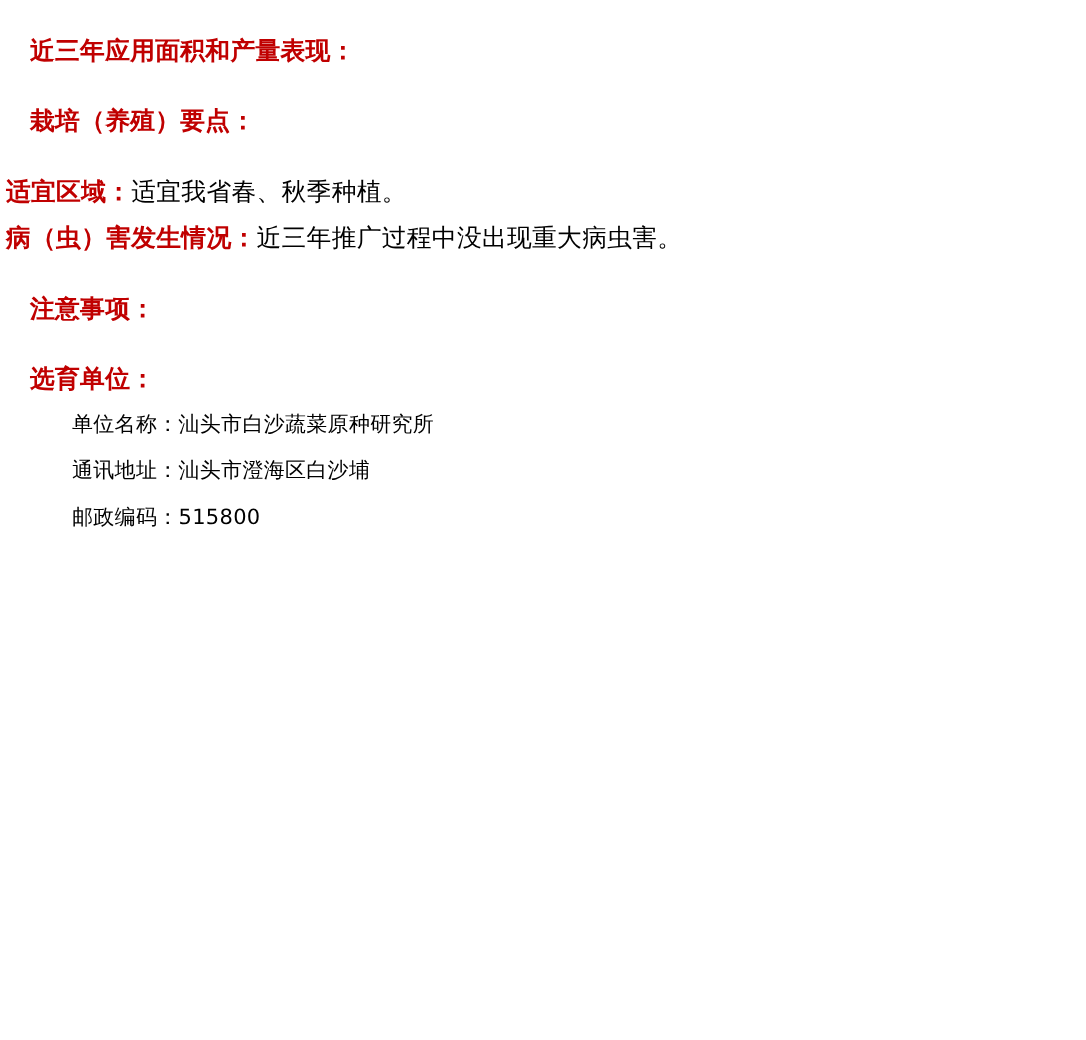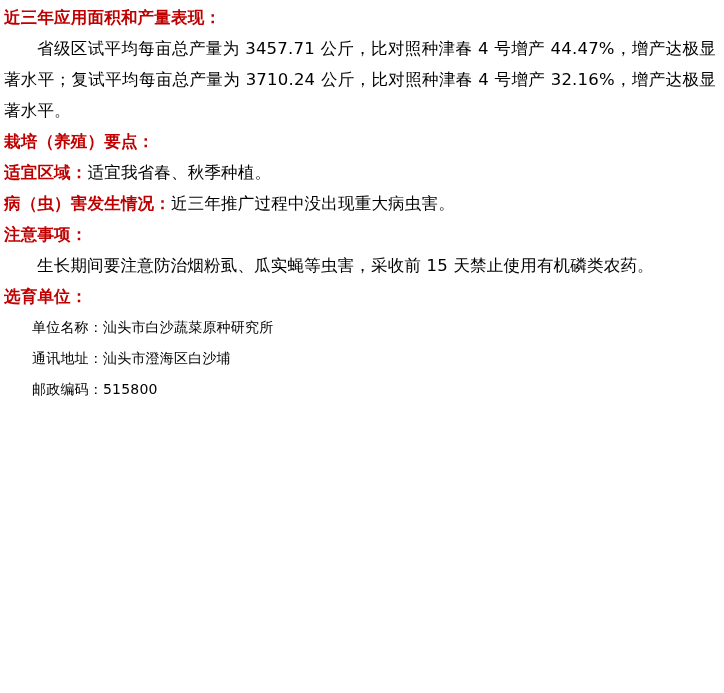--- a/index.html
+++ b/index.html
@@ -47,45 +47,43 @@
     font-weight: normal;
   }
   .kv {
     font-size: 14px;
     line-height: 31px;
     margin: 0;
     text-indent: 2em;
     letter-spacing: 0.2px;
   }
   .block {
-    margin: 0;
+    margin: 16px;
   }
 </style>
 </head>
 <body>
 
 <div class="page">
 
 
   <div class="block">
     <p class="heading">近三年应用面积和产量表现：</p>
-    <p class="para indent">省级区试平均每亩总产量为 3457.71 公斤，比对照种津春 4 号增产 44.47%，增产达极显著水平；复试平均每亩总产量为 3710.24 公斤，比对照种津春 4 号增产 32.16%，增产达极显著水平。</p>
   </div>
 
   <div class="block">
     <p class="heading">栽培（养殖）要点：</p>
   </div>
 
   <p class="para"><span class="inline-head">适宜区域：</span><span class="inline-rest">适宜我省春、秋季种植。</span></p>
 
   <p class="para"><span class="inline-head">病（虫）害发生情况：</span><span class="inline-rest">近三年推广过程中没出现重大病虫害。</span></p>
 
   <div class="block">
     <p class="heading">注意事项：</p>
-    <p class="para indent">生长期间要注意防治烟粉虱、瓜实蝇等虫害，采收前 15 天禁止使用有机磷类农药。</p>
   </div>
 
   <div class="block">
     <p class="heading">选育单位：</p>
     <p class="kv"><span>单位名称：</span><span>汕头市白沙蔬菜原种研究所</span></p>
     <p class="kv"><span>通讯地址：</span><span>汕头市澄海区白沙埔</span></p>
     <p class="kv"><span>邮政编码：</span><span>515800</span></p>
   </div>
 
 </div>

